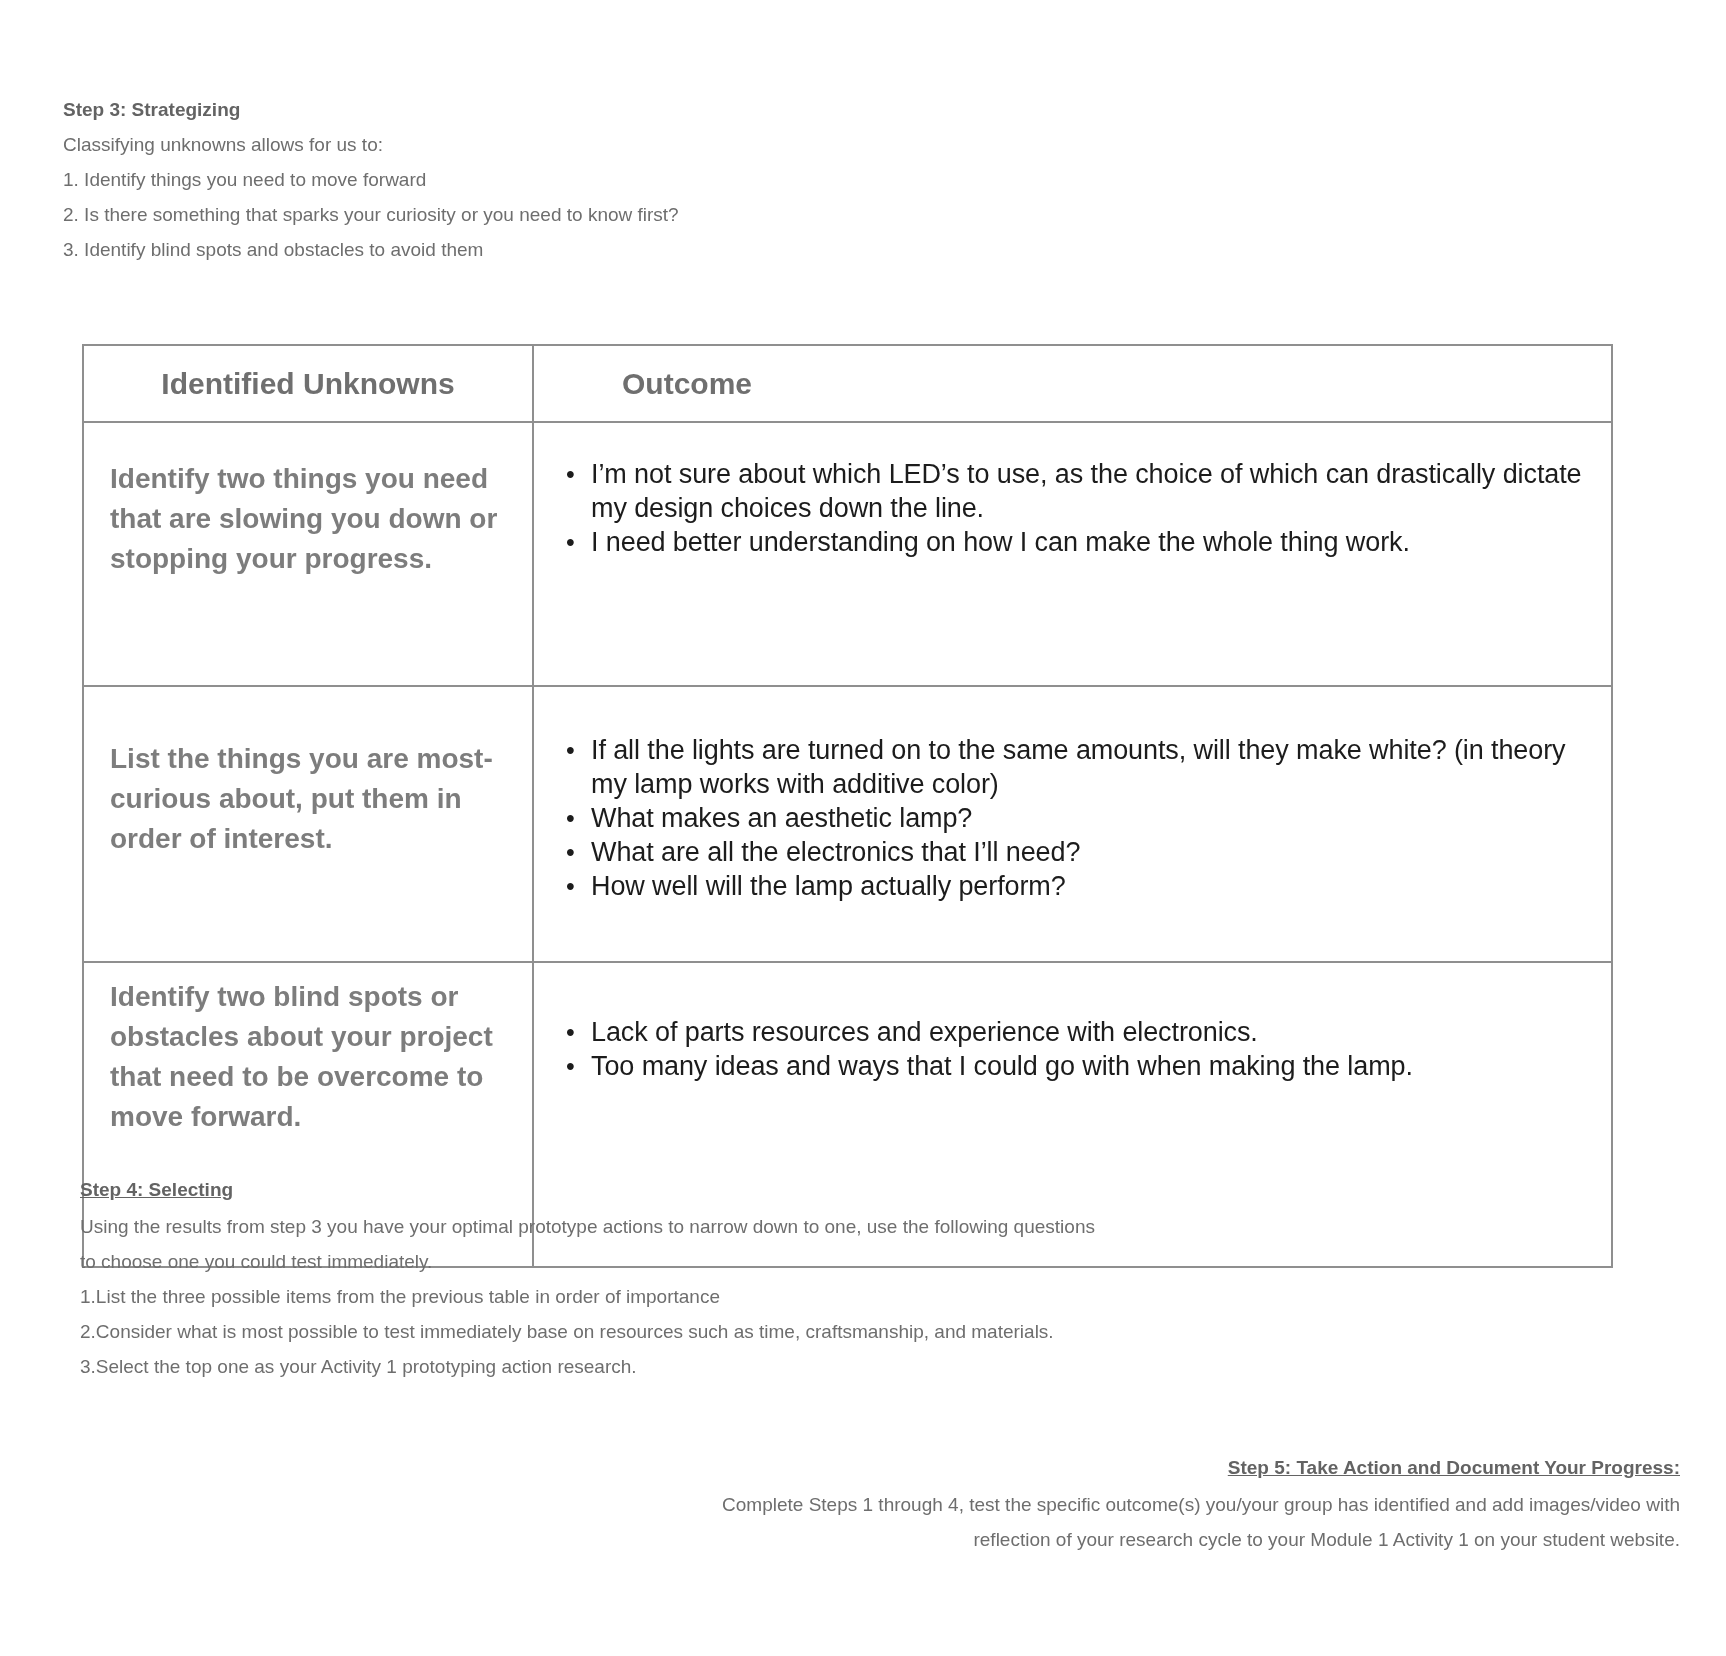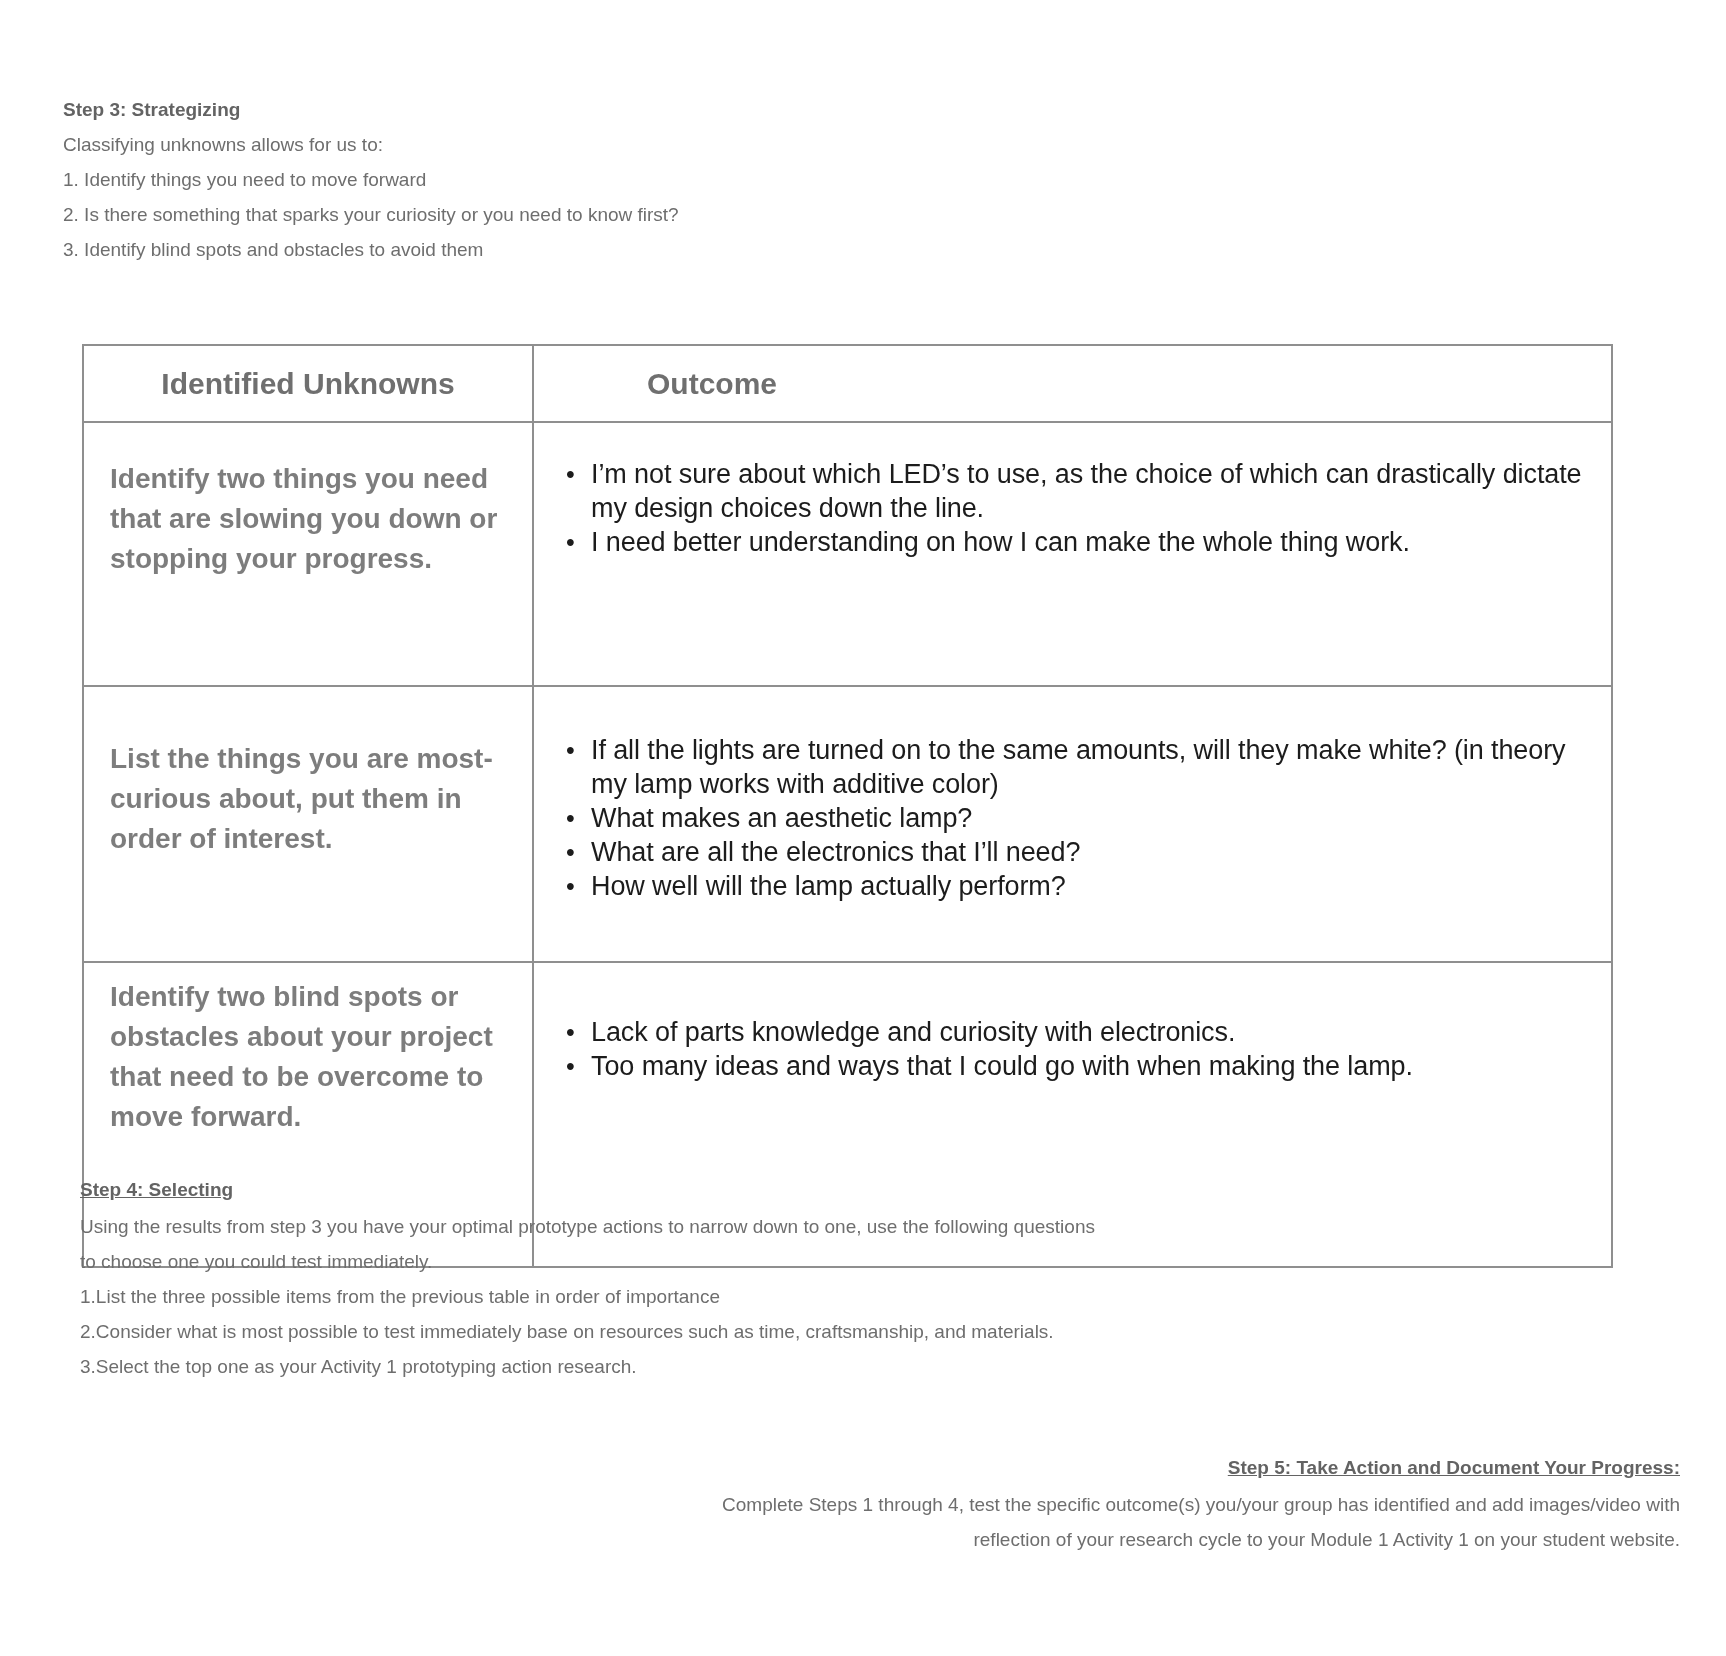--- a/index.html
+++ b/index.html
@@ -18,21 +18,21 @@
   #step4 { position:absolute; left:80px; top:1172px; width:1600px; }
   #step5 { position:absolute; left:80px; top:1450px; width:1600px;text-align:right; }
   .stepline { white-space:pre-wrap; }
 
   
   .tblwrap { position:absolute; left:82px; top:344px; }
   table.tbl { border-collapse:collapse; table-layout:fixed; width:1531px; }
   .tbl th, .tbl td { border:2px solid #8f8f8f; vertical-align:top; background:#ffffff; }
   .tbl tr.hdr th { height:73px; vertical-align:middle; font-size:30px; font-weight:bold; color:#6f6f6f; }
   th.h1 { width:446px; text-align:center; }
-  th.h2 { text-align:left; padding-left:113px; font-weight:bold; }
+  th.h2 { text-align:left; padding-left:88px; font-weight:bold; }
 
   td.c1 { width:446px; color:#7d7d7d; font-weight:bold; font-size:28px; line-height:40px; padding:36px 18px 10px 26px; }
   td.c2 { color:#1c1c1c; font-size:27px; line-height:34px; padding:34px 28px 10px 32px; letter-spacing:-0.1px; }
 
   tr.r1 td { height:216px; }
   tr.r2 td { height:212px; }
   tr.r3 td { height:241px; }
   tr.r2 td.c1 { padding-top:52px; }
   tr.r3 td.c1 { padding-top:14px; }
   tr.r2 td.c2 { padding-top:46px; }
@@ -105,21 +105,21 @@
           </ul>
         </td>
       </tr>
 
       <tr class="r3">
         <td class="c1">Identify two blind spots or obstacles about your project that need to be overcome to move forward.</td>
         <td class="c2">
           <ul class="blist">
             <li>
               <span class="bullet">•</span>
-              <span class="btxt">Lack of parts knowledge and curiosity with electronics.</span>
+              <span class="btxt">Lack of parts resources and experience with electronics.</span>
             </li>
             <li>
               <span class="bullet">•</span>
               <span class="btxt">Too many ideas and ways that I could go with when making the lamp.</span>
             </li>
           </ul>
         </td>
       </tr>
     </tbody>
       </table>

